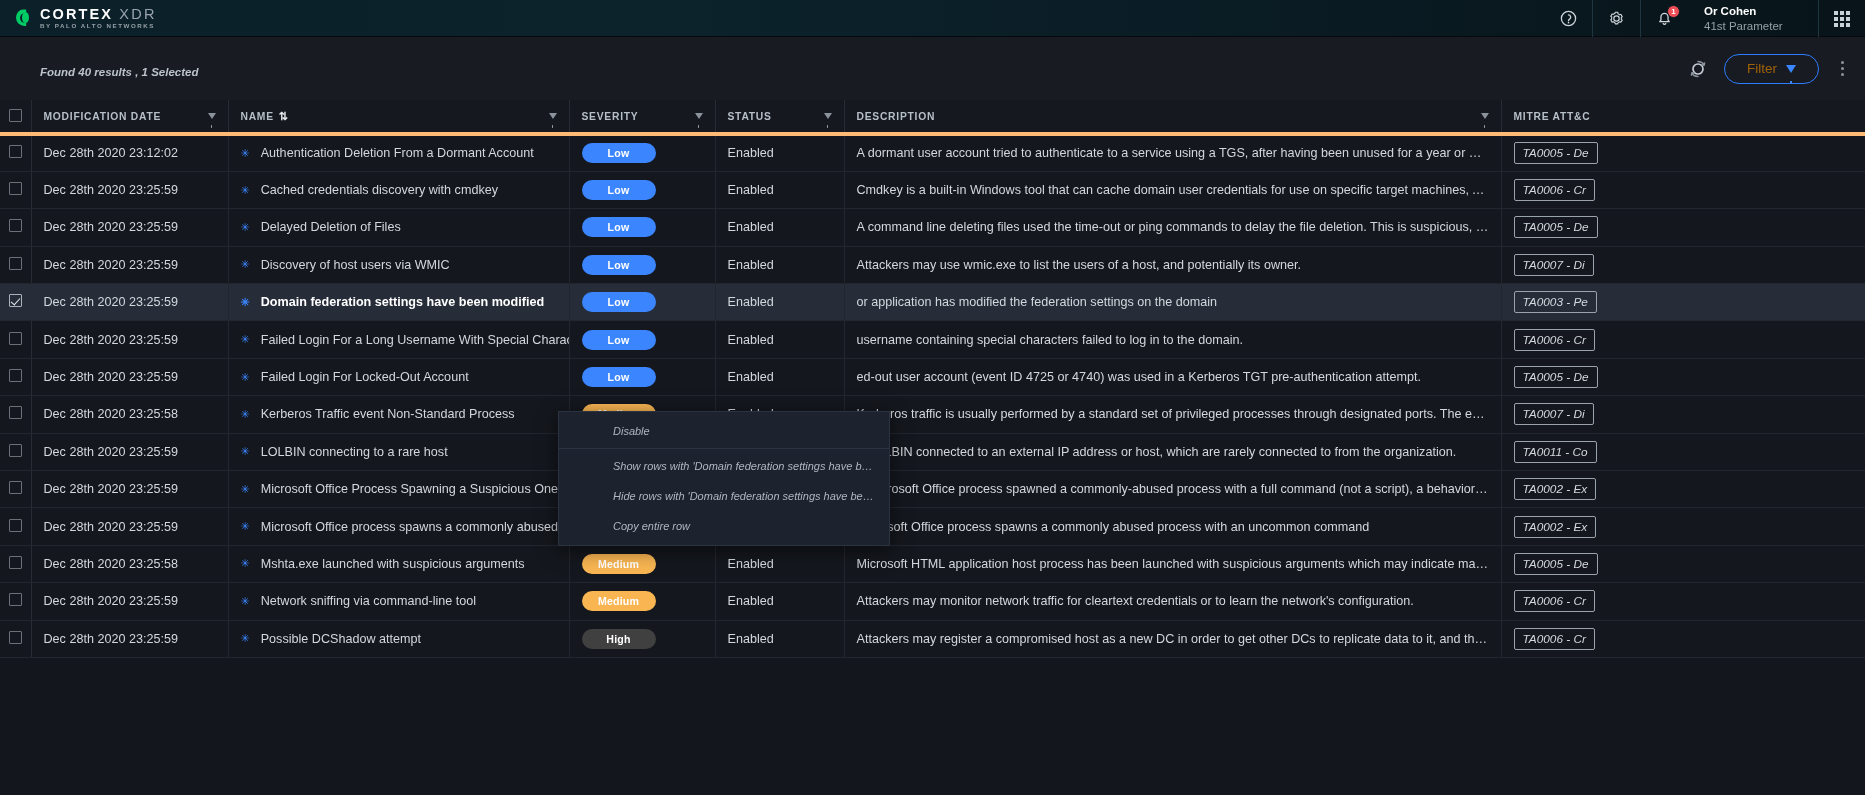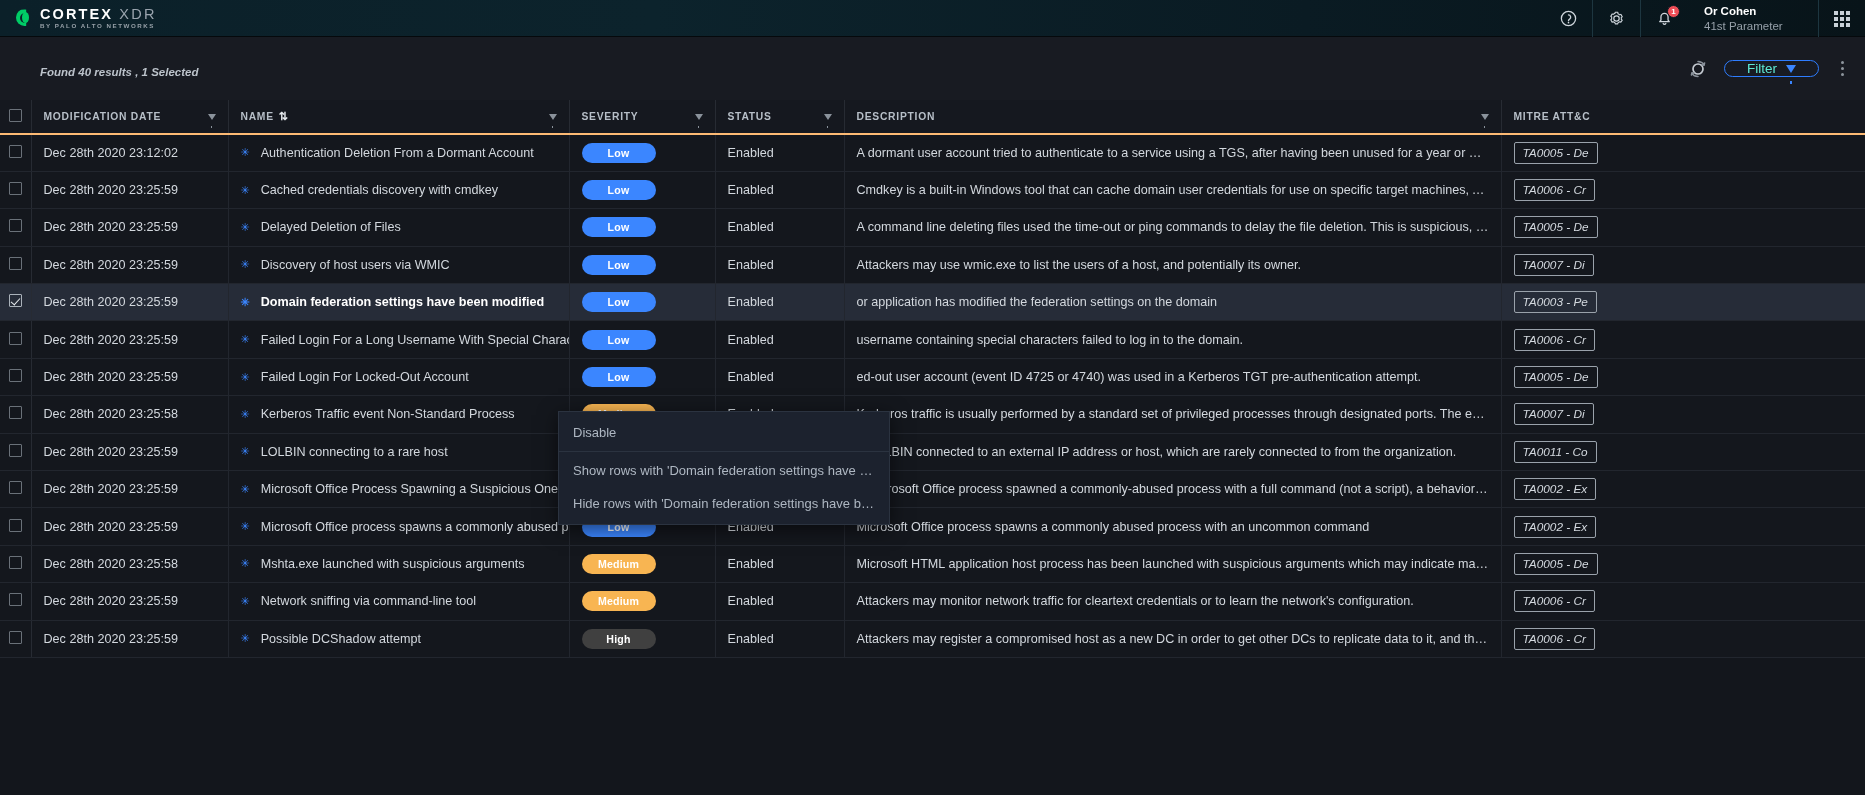--- a/index.html
+++ b/index.html
@@ -103,22 +103,22 @@
   .page-sub {
     font-size: 11.5px; font-style: italic; font-weight: bold; color: #bcc3cb;
     margin-left: 14px; padding-top: 7px;
   }
   .header-right {
     position: absolute; right: 14px; top: 0; height: 63px;
     display: flex; align-items: center; gap: 14px;
   }
   .refresh-ic { cursor: pointer; width: 24px; height: 24px; }
   .filter-btn {
-    border: 1px solid #2e7dff; border-radius: 16px; color: #5eead4;
-    height: 17px; padding: 0 22px; font-size: 13.5px;
+    border: 1px solid #2e7dff; border-radius: 16px; color: #a16207;
+    height: 30px; padding: 0 22px; font-size: 13.5px;
     display: flex; align-items: center; gap: 9px; cursor: pointer; background: transparent;
     font-family: "Liberation Sans", sans-serif;
   }
   .funnel {
     width: 0; height: 0; border-left: 5.5px solid transparent; border-right: 5.5px solid transparent;
     border-top: 8px solid #3b86ff; position: relative;
   }
   .funnel::after {
     content:''; position:absolute; left:-0.8px; top:8px; width:1.6px; height:3px; background:#3b86ff;
   }
@@ -126,21 +126,21 @@
   .kebab i { width: 3px; height: 3px; border-radius: 50%; background: #8d959d; display:block; }
 
   
   .table-wrap { position: relative; height: 625px; overflow: hidden; background: #13161c; }
   table.grid { border-collapse: collapse; width: 1865px; table-layout: fixed; }
 
   thead th {
     background: #15181f; height: 34px; text-align: left;
     font-size: 10.3px; font-weight: bold; letter-spacing: 0.75px;
     color: #b7bfc8; text-transform: uppercase;
-    border-right: 1px solid #272b33; border-bottom: 2px solid #fdba74;
+    border-right: 1px solid #272b33; border-bottom: 4px solid #fdba74;
     padding: 0 12px; position: relative; white-space: nowrap;
   }
   thead th .th-in { display: flex; align-items: center; justify-content: space-between; }
   .th-funnel {
     width: 0; height: 0; border-left: 4.5px solid transparent; border-right: 4.5px solid transparent;
     border-top: 6px solid #8a929b; position: relative; cursor: pointer; flex: none;
   }
   .th-funnel::after {
     content:''; position:absolute; left:-0.7px; top:6px; width:1.4px; height:2.5px; background:#8a929b;
   }
@@ -189,22 +189,22 @@
   }
 
   
   .ctx-menu {
     position: absolute; left: 558px; top: 311px; width: 332px;
     background: #1c222e; border: 1px solid #2b3340;
     box-shadow: 0 4px 18px rgba(0,0,0,.55);
     z-index: 50; padding: 4px 0;
   }
   .ctx-item {
-    padding: 9px 14px; font-size: 13px; color: #aeb7c2;
-    cursor: pointer; white-space: nowrap; overflow: hidden; text-overflow: ellipsis;
+    padding: 9px 14px; font-size: 11px; font-style: italic; color: #aeb7c2;
+    cursor: pointer; white-space: nowrap; overflow: hidden; text-overflow: ellipsis; margin-left: 40px;
   }
   .ctx-div { height: 1px; background: #2b3340; margin: 2px 0; }
 </style>
 </head>
 <body>
 
 <div class="topnav">
   <div class="brand">
     <div class="brand-logo">
       <div class="ring"></div>
@@ -566,14 +566,15 @@
           <td class="c-mitre"><span class="mitre">TA0006 - Cr</span></td>
         </tr>
       </tbody>
   </table>
 
   <div class="ctx-menu" id="ctxmenu">
       <div class="ctx-item">Disable</div>
       <div class="ctx-div"></div>
       <div class="ctx-item">Show rows with 'Domain federation settings have been modified'</div>
       <div class="ctx-item">Hide rows with 'Domain federation settings have been modified'</div>
+      <div class="ctx-item">Copy entire row</div>
     </div>
 </div>
 
 </body></html>

